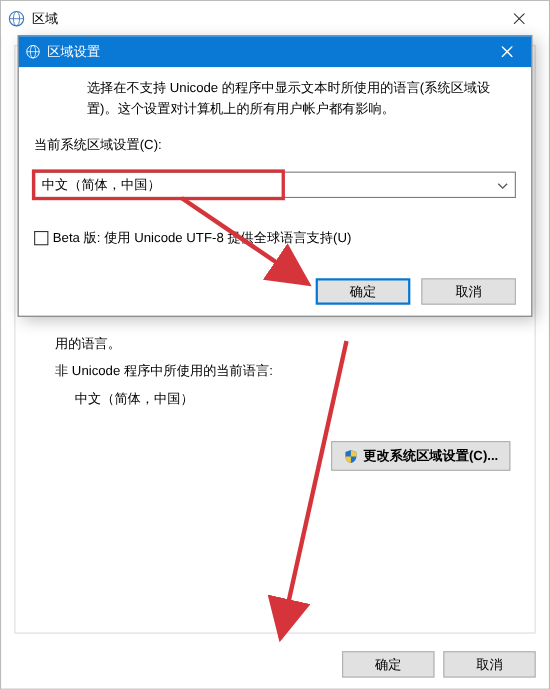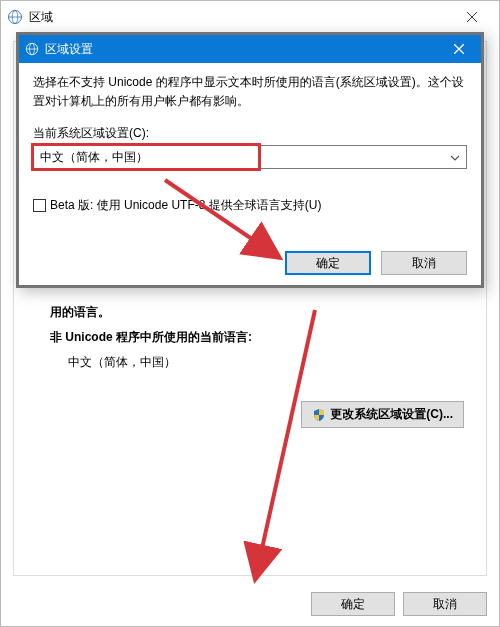--- a/index.html
+++ b/index.html
@@ -17,21 +17,21 @@
   .outer-title .globe { width: 16px; height: 16px; margin: 0 6px 0 2px; }
   .outer-title-text { font-size: 12px; color: #000; flex: 1; }
   .outer-close {
     width: 46px; height: 30px; display:flex; align-items:center; justify-content:center;
     color: #555;
   }
 
   .outer-body { position: absolute; left: 12px; top: 40px; right: 12px; bottom: 50px; border:1px solid #ddd; background:#fff; }
   .outer-body-inner { padding: 14px 18px; position:absolute; top:240px; left:0; right:0; }
   .line { font-size: 12px; color: #000; margin: 8px 0; }
-  .indent1 { margin-left: 18px; font-weight: bold; }
+  .indent1 { margin-left: 18px; }
   .indent2 { margin-left: 36px; }
 
   .change-btn {
     float: right; margin: 16px 4px 0 0;
     border: 1px solid #adadad; background:#e1e1e1;
     font-size: 12px; padding: 4px 10px; display:flex; align-items:center; gap:4px;font-weight:bold;
   }
   .shield { width: 14px; height: 14px; }
 
   
@@ -41,33 +41,33 @@
   .wbtn {
     width: 84px; height: 24px; font-size: 12px;
     border:1px solid #adadad; background:#e1e1e1;
     display:flex; align-items:center; justify-content:center;
   }
   .wbtn.disabled { color:#888; background:#efefef; border-color:#cfcfcf;}
 
   
   .modal {
     position:absolute; left:16px; top:32px; width:468px; height:256px;
-    background:#fff; border:3px solid #737373;
+    background:#fff; border:1px solid #737373;
     box-shadow: 4px 4px 14px rgba(0,0,0,0.25);
   }
   .modal-title {
     height: 28px; background:#0a78d5; color:#fff; display:flex; align-items:center;
     padding: 0 6px; font-size:12px;
   }
   .modal-title .globe2 { width:14px; height:14px; margin-right:6px; }
   .modal-title-text { flex:1; }
   .modal-close { width:32px; height:28px; display:flex; align-items:center; justify-content:center;}
   .modal-body { padding: 10px 14px; font-size:12px; color:#000; }
-  .desc { line-height:1.6; margin-bottom:14px; }
-  .label { margin-bottom:3px; }
+  .desc { line-height:1.6; margin-bottom:14px;margin-left:48px; }
+  .label { margin-bottom:16px; }
   .combo-wrap { position:relative; }
   .combo {
     width:100%; height:24px; border:1px solid #7a7a7a; background:#fff;
     font-size:12px; padding: 0 22px 0 6px; display:flex; align-items:center;
     position:relative;
   }
   .combo-chevron { position:absolute; right:6px; top:7px; }
   .red-highlight {
     position:absolute; left:-2px; top:-2px; width:230px; height:28px;
     border:3px solid #d4343a; pointer-events:none;

